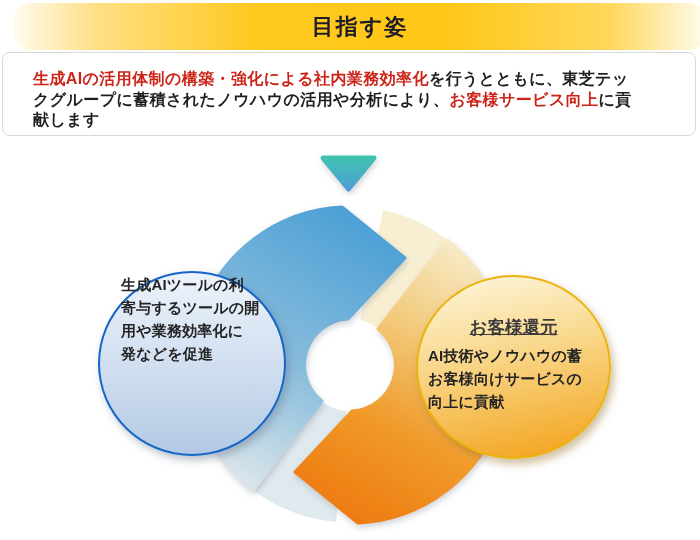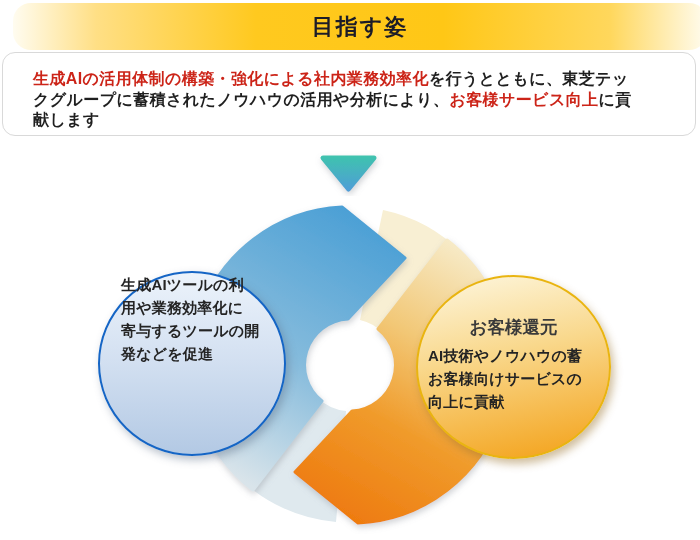--- a/index.html
+++ b/index.html
@@ -12,21 +12,21 @@
     position:absolute;left:13px;top:3px;width:694px;height:47px;border-radius:18px;
     background:linear-gradient(90deg,#fffcf0 0%,#ffdf85 12%,#ffc91f 35%,#ffc716 62%,#ffd75c 86%,#fffcf0 100%);
     display:flex;align-items:center;justify-content:center;
   }
   .banner-title{
     font-size:22px;font-weight:bold;color:#1c1c28;letter-spacing:2px;
   }
   
   .intro-card{
     position:absolute;left:2px;top:52px;width:694px;height:84px;
-    background:#ffffff;border:1px solid #d9d9d9;border-radius:13px;box-sizing:border-box;
+    background:#ffffff;border:1px solid #d9d9d9;border-radius:8px;box-sizing:border-box;
   }
   .intro-text{
     position:absolute;left:30px;top:16px;right:20px;
     font-size:16px;font-weight:bold;line-height:20.5px;letter-spacing:0.4px;color:#1f1f1f;
     white-space:nowrap;
   }
   .intro-text .em{color:#cc2418;}
   
   .cycle-svg{position:absolute;left:0;top:0;width:700px;height:540px;}
   
@@ -39,21 +39,21 @@
     padding:0;
   }
   .bubble-right{
     left:416px;top:275px;width:191px;height:180px;
     border:2.5px solid #e9b410;
     background:linear-gradient(168deg,#fdf4d8 4%,#f9d88c 42%,#f4a827 92%);
     box-shadow:3px 5px 8px rgba(150,110,40,0.45);
   }
   .btitle{font-size:17.5px;font-weight:bold;line-height:22px;}
   .bubble-left .btitle{margin:37px 0 7px 26px;color:#1153a6;text-align:left;}
-  .bubble-right .btitle{margin:39px 0 6px 0;color:#3a3a3a;text-align:center;}
+  .bubble-right .btitle{margin:39px 0 6px 0;color:#3a3a3a;text-align:center;text-decoration:underline;}
   .bbody{font-size:15px;line-height:23px;color:#242424;letter-spacing:0.2px;font-weight:bold;}
   .bubble-left .bbody{margin-left:21px;}
   .bubble-right .bbody{margin-left:10px;}
   .bline{white-space:nowrap;}
 </style>
 </head>
 <body>
 
 <div class="stage">
 
@@ -98,22 +98,22 @@
     <path filter="url(#soft)" d="M253,490 A158,158 0 0 1 342,207 L405,258 L348,319 A46,46 0 0 0 322,401 Z" fill="url(#gBlue)" stroke="url(#gBlue)" stroke-width="3" stroke-linejoin="round"></path>
 
     <path filter="url(#soft)" d="M447,240 A158,158 0 0 1 358,523 L295,472 L352,411 A46,46 0 0 0 378,329 Z" fill="url(#gOrange)" stroke="url(#gOrange)" stroke-width="3" stroke-linejoin="round"></path>
 
     <path filter="url(#soft)" d="M323,158 L374,158 L348.5,189 Z" fill="url(#gTri)" stroke="url(#gTri)" stroke-width="5" stroke-linejoin="round"></path>
   </svg>
 
   <div class="bubble bubble-left">
     <div class="bbody">
       <div class="bline">生成AIツールの利</div>
+      <div class="bline">寄与するツールの開</div>
       <div class="bline">用や業務効率化に</div>
-      <div class="bline">寄与するツールの開</div>
       <div class="bline">発などを促進</div>
     </div>
   </div>
 
   <div class="bubble bubble-right">
     <div class="btitle">お客様還元</div>
     <div class="bbody">
       <div class="bline">AI技術やノウハウの蓄</div>
       <div class="bline">お客様向けサービスの</div>
       <div class="bline">向上に貢献</div>

